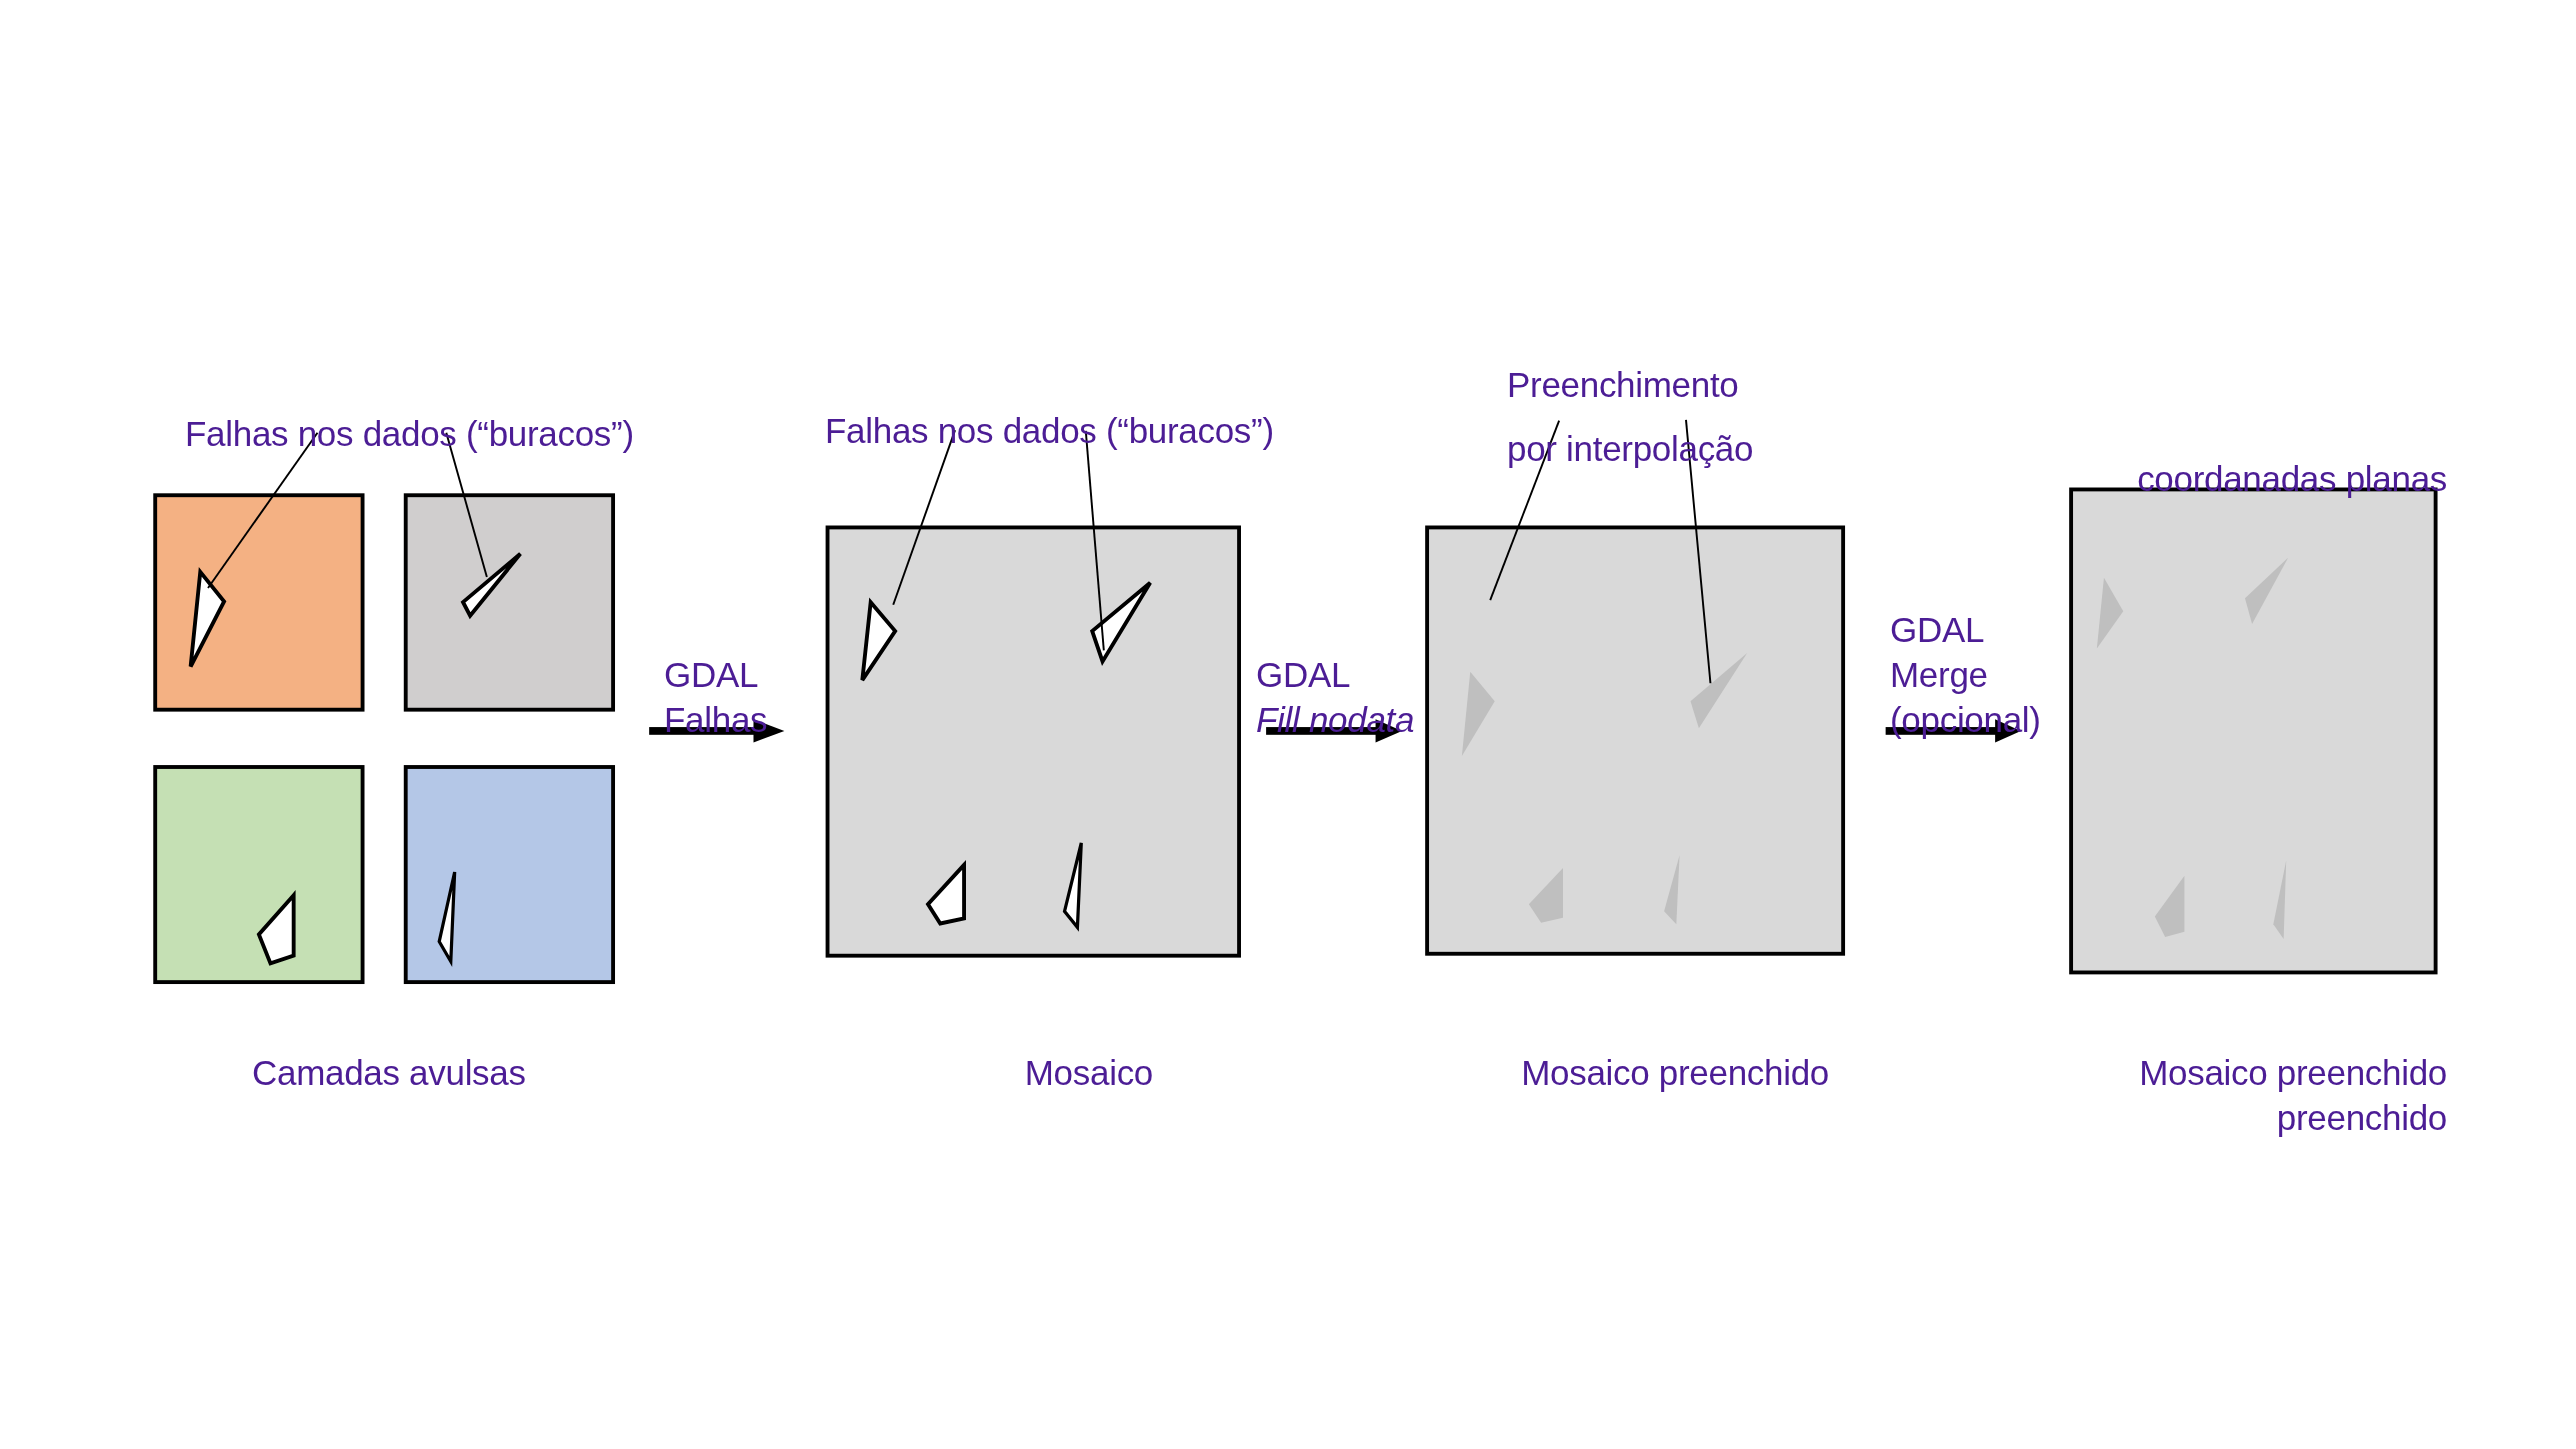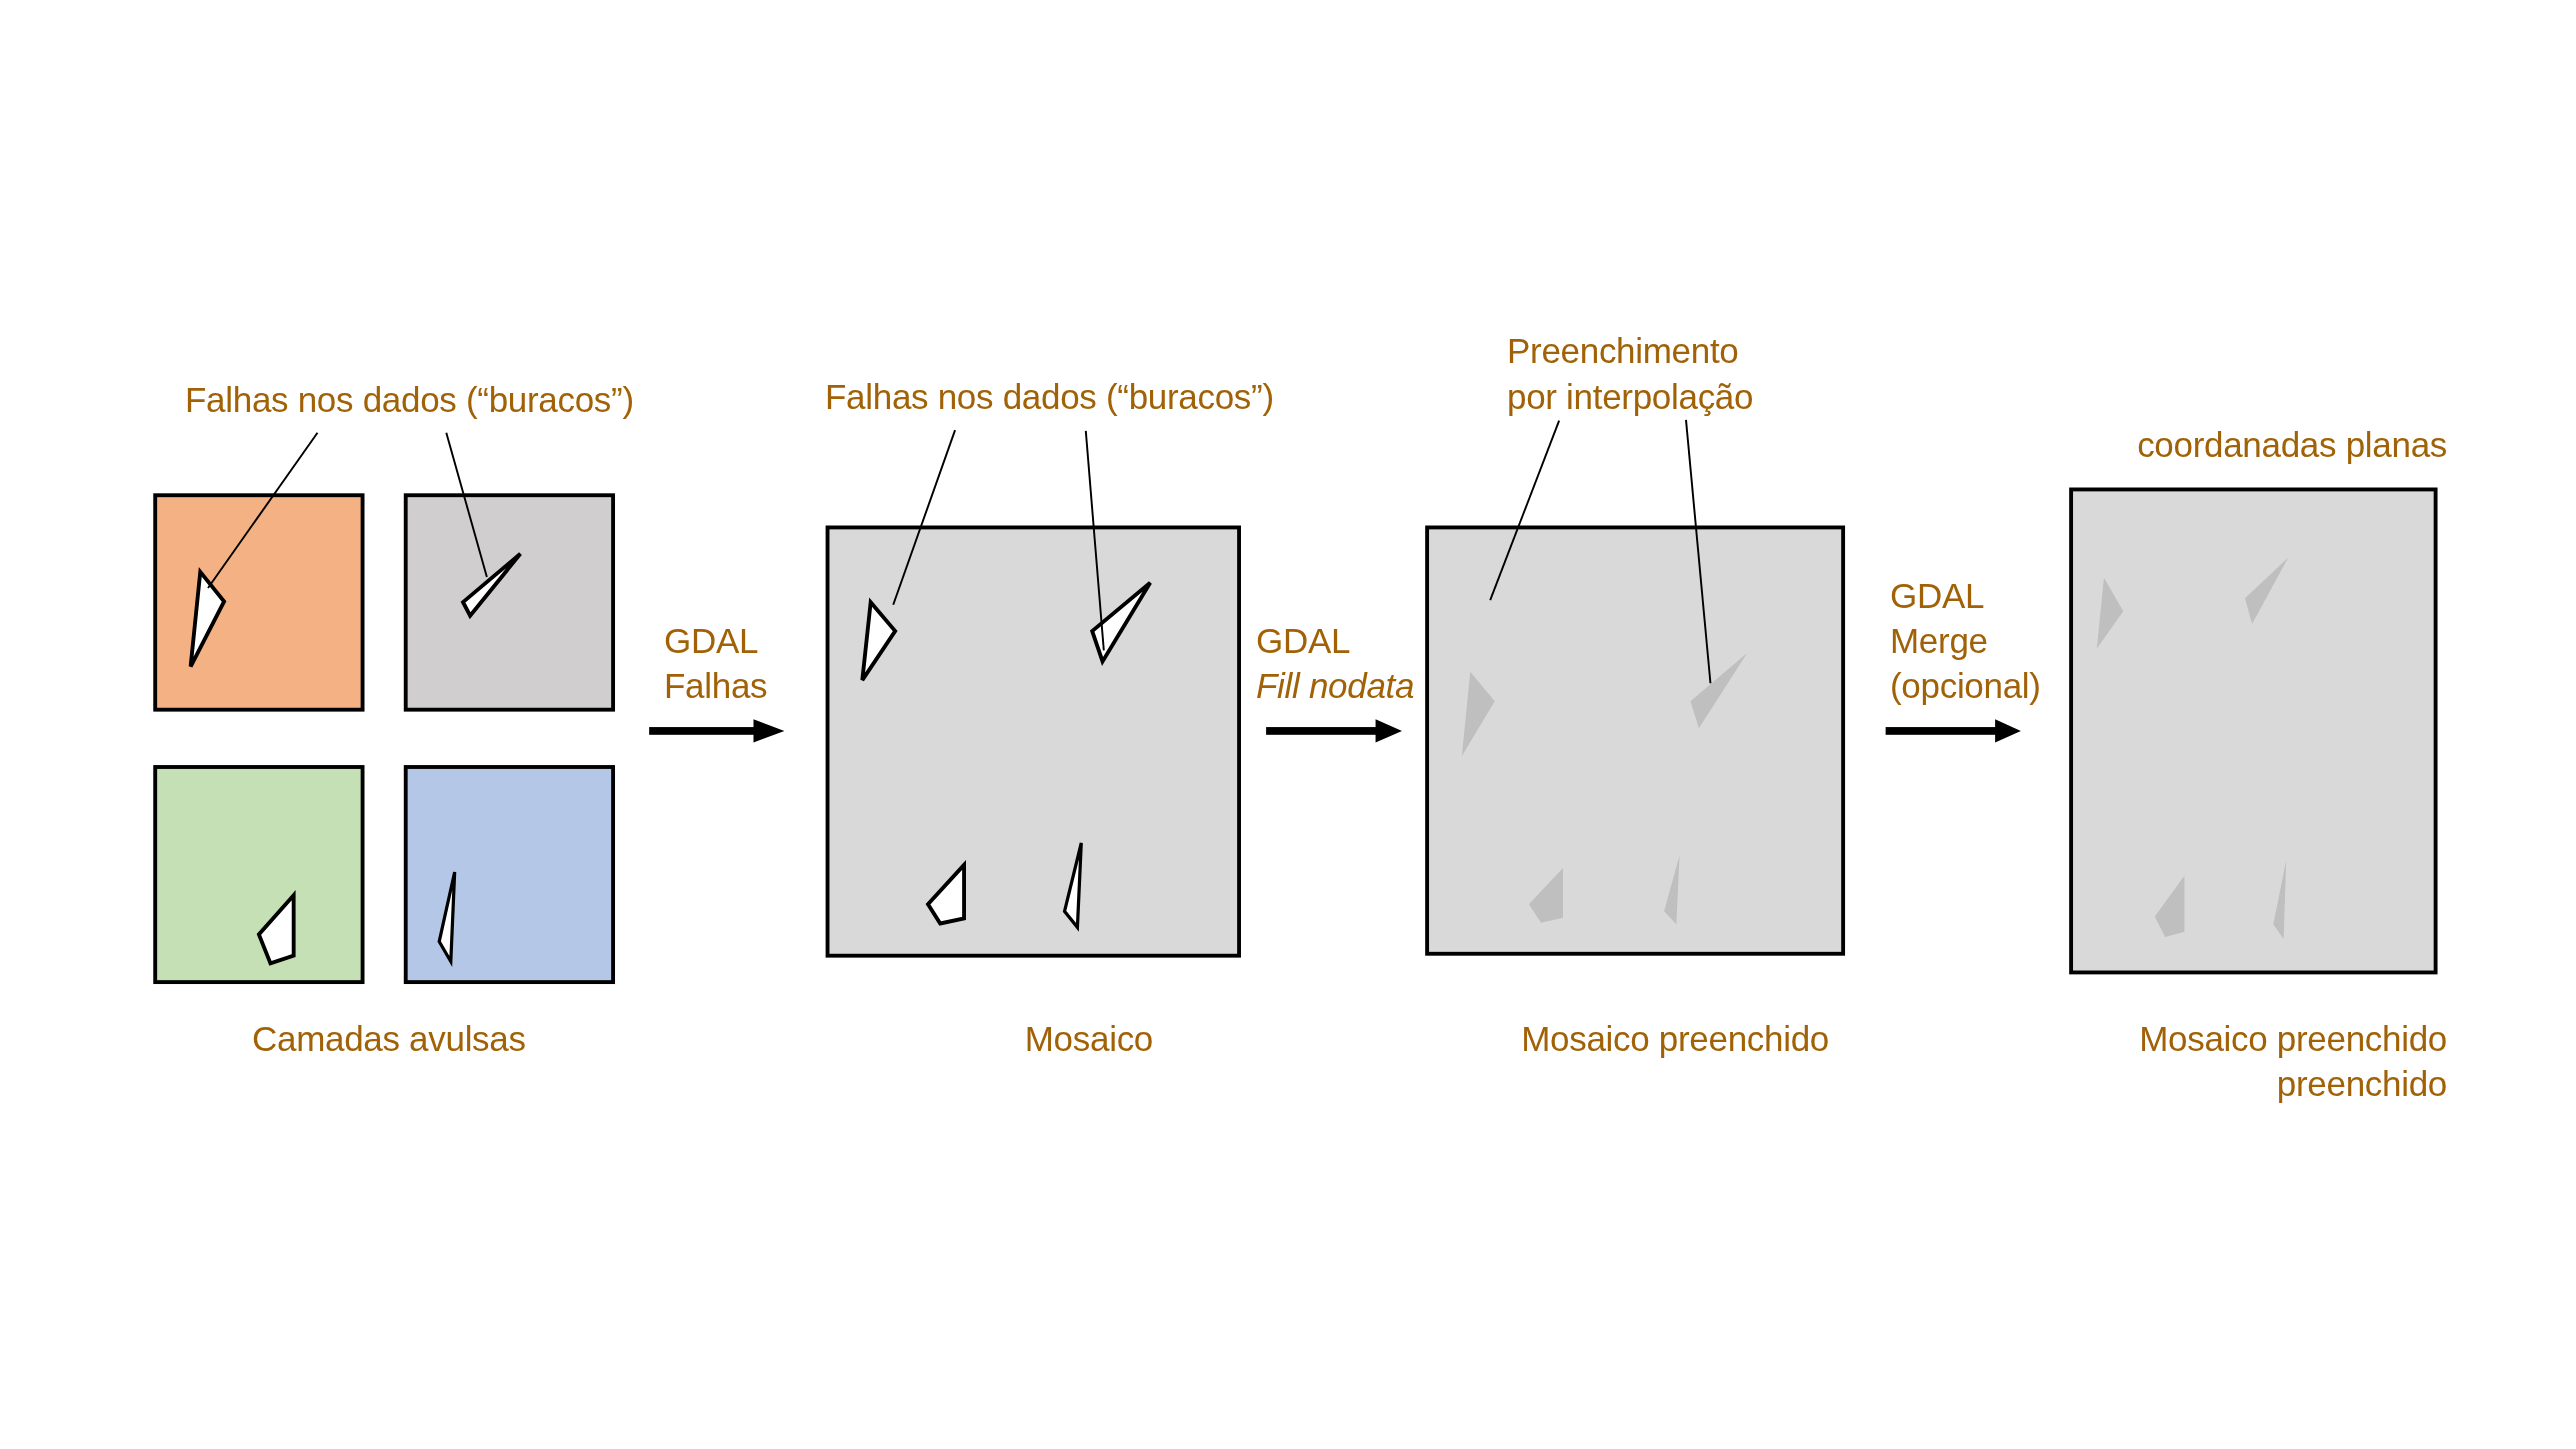--- a/index.html
+++ b/index.html
@@ -1,20 +1,20 @@
 <!DOCTYPE html>
 <html style="font-size:10.3px"><head>
 <meta charset="utf-8">
 <style>
   html, body { margin:0; padding:0; background:#ffffff; }
   body { width:2576px; height:1449px; position:relative; overflow:hidden;
          font-family:"Liberation Sans", "DejaVu Sans", sans-serif; color:#000; }
   svg#diagram { position:absolute; left:0; top:0; }
-  .lbl { position:absolute; font-size:35px; line-height:45px; white-space:nowrap; color:#a16207;
-         font-family:"Liberation Sans", sans-serif; letter-spacing:-0.3px; }
+  .lbl { position:absolute; font-size:35px; line-height:45px; white-space:nowrap; color:#4c1d95;
+         font-family:"Liberation Sans", sans-serif; letter-spacing:-0.3px;margin-top:34px; }
   .center { text-align:right; }
 </style>
 </head>
 <body>
 
 <svg id="diagram" width="2576" height="1449" viewBox="0 0 4000 2250">
 
   <g>
     <rect class="fill-orange" x="241" y="769" width="322" height="333" stroke="#000" stroke-width="6" fill="#F4B183"></rect>
     <rect class="fill-gray" x="630" y="769" width="322" height="333" stroke="#000" stroke-width="6" fill="#D0CECE"></rect>
@@ -80,21 +80,21 @@
 <div class="lbl" style="left:664px; top:618px;">GDAL</div>
 <div class="lbl" style="left:664px; top:663px;">Falhas</div>
 
 <div class="lbl" style="left:825px; top:374px;">Falhas nos dados (“buracos”)</div>
 <div class="lbl center" style="left:895px; width:258px; top:1016px;">Mosaico</div>
 
 <div class="lbl" style="left:1256px; top:618px;">GDAL</div>
 <div class="lbl" style="left:1256px; top:663px;font-style:italic;">Fill nodata</div>
 
 <div class="lbl" style="left:1507px; top:328px;">Preenchimento</div>
-<div class="lbl" style="left:1507px; top:374px;">por interpolação</div>
+<div class="lbl" style="left:1507px; top:392px;">por interpolação</div>
 <div class="lbl center" style="left:1443px; width:386px; top:1016px;">Mosaico preenchido</div>
 
 <div class="lbl" style="left:1890px; top:573px;">GDAL</div>
 <div class="lbl" style="left:1890px; top:618px;">Merge</div>
 <div class="lbl" style="left:1890px; top:663px;">(opcional)</div>
 
 <div class="lbl center" style="left:2061px; width:386px; top:422px;">coordanadas planas</div>
 <div class="lbl center" style="left:2061px; width:386px; top:1016px;">Mosaico preenchido</div>
 <div class="lbl center" style="left:2061px; width:386px; top:1061px;">preenchido</div>
 

